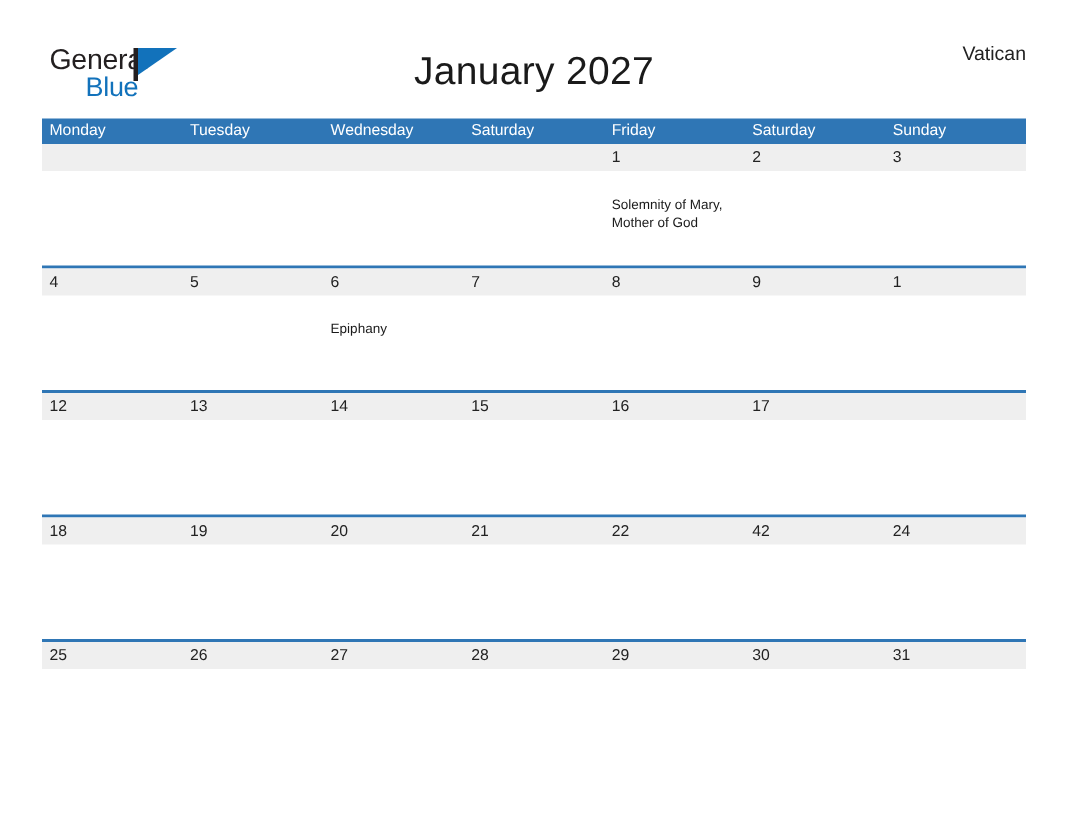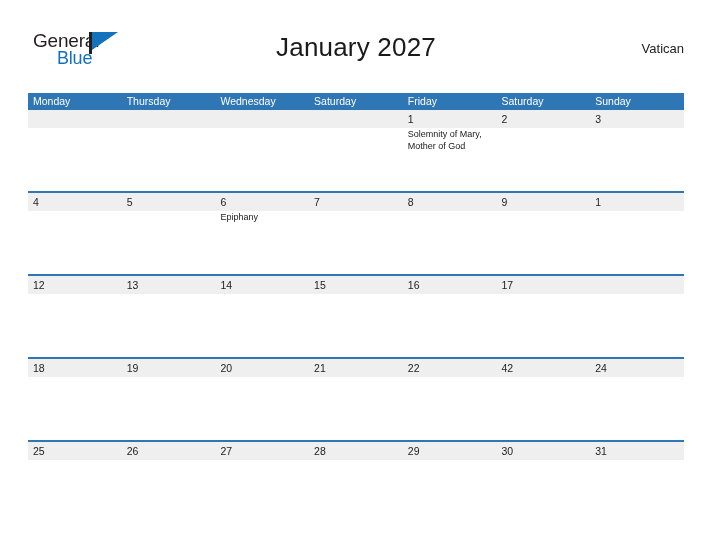--- a/index.html
+++ b/index.html
@@ -86,33 +86,33 @@
     font-size: 26px;
     line-height: 32px;
     color: #1a1a1a;
     font-weight: normal;
     letter-spacing: 0.2px;
   }
 
   .country {
     position: absolute;
     right: 28px;
-    top: 41px;
+    top: 28px;
     font-size: 13px;
     line-height: 16px;
     color: #222222;
     text-align: right;
     white-space: nowrap;
   }
 
   
   .grid {
     position: absolute;
     left: 28px;
-    top: 93px;
+    top: 79px;
     width: 656px;
   }
 
   .weekday-row {
     display: flex;
     width: 656px;
     height: 17px;
     background: #2f76b5;
   }
   .weekday-cell {
@@ -173,21 +173,21 @@
   .day-num {
     display: block;
     font-size: 10.5px;
     line-height: 13px;
     color: #222222;
     height: 14px;
   }
 
   .events {
     display: block;
-    margin-top: 2px;
+    margin-top: 18px;
   }
   .event {
     display: block;
     font-size: 9px;
     line-height: 11.5px;
     color: #1a1a1a;
     word-wrap: break-word;
   }
 </style>
 </head>
@@ -207,21 +207,21 @@
     <div class="cal-title">January 2027</div>
 
     <div class="country">Vatican</div>
 
   </div>
 
   <div class="grid">
 
     <div class="weekday-row" id="weekday-row">
         <div class="weekday-cell">Monday</div>
-        <div class="weekday-cell">Thursday</div>
+        <div class="weekday-cell">Tuesday</div>
         <div class="weekday-cell">Wednesday</div>
         <div class="weekday-cell">Saturday</div>
         <div class="weekday-cell">Friday</div>
         <div class="weekday-cell">Saturday</div>
         <div class="weekday-cell">Sunday</div>
       </div>
 
     <div id="weeks-container">
         <div class="week-row">
           <div class="day-band"></div>

